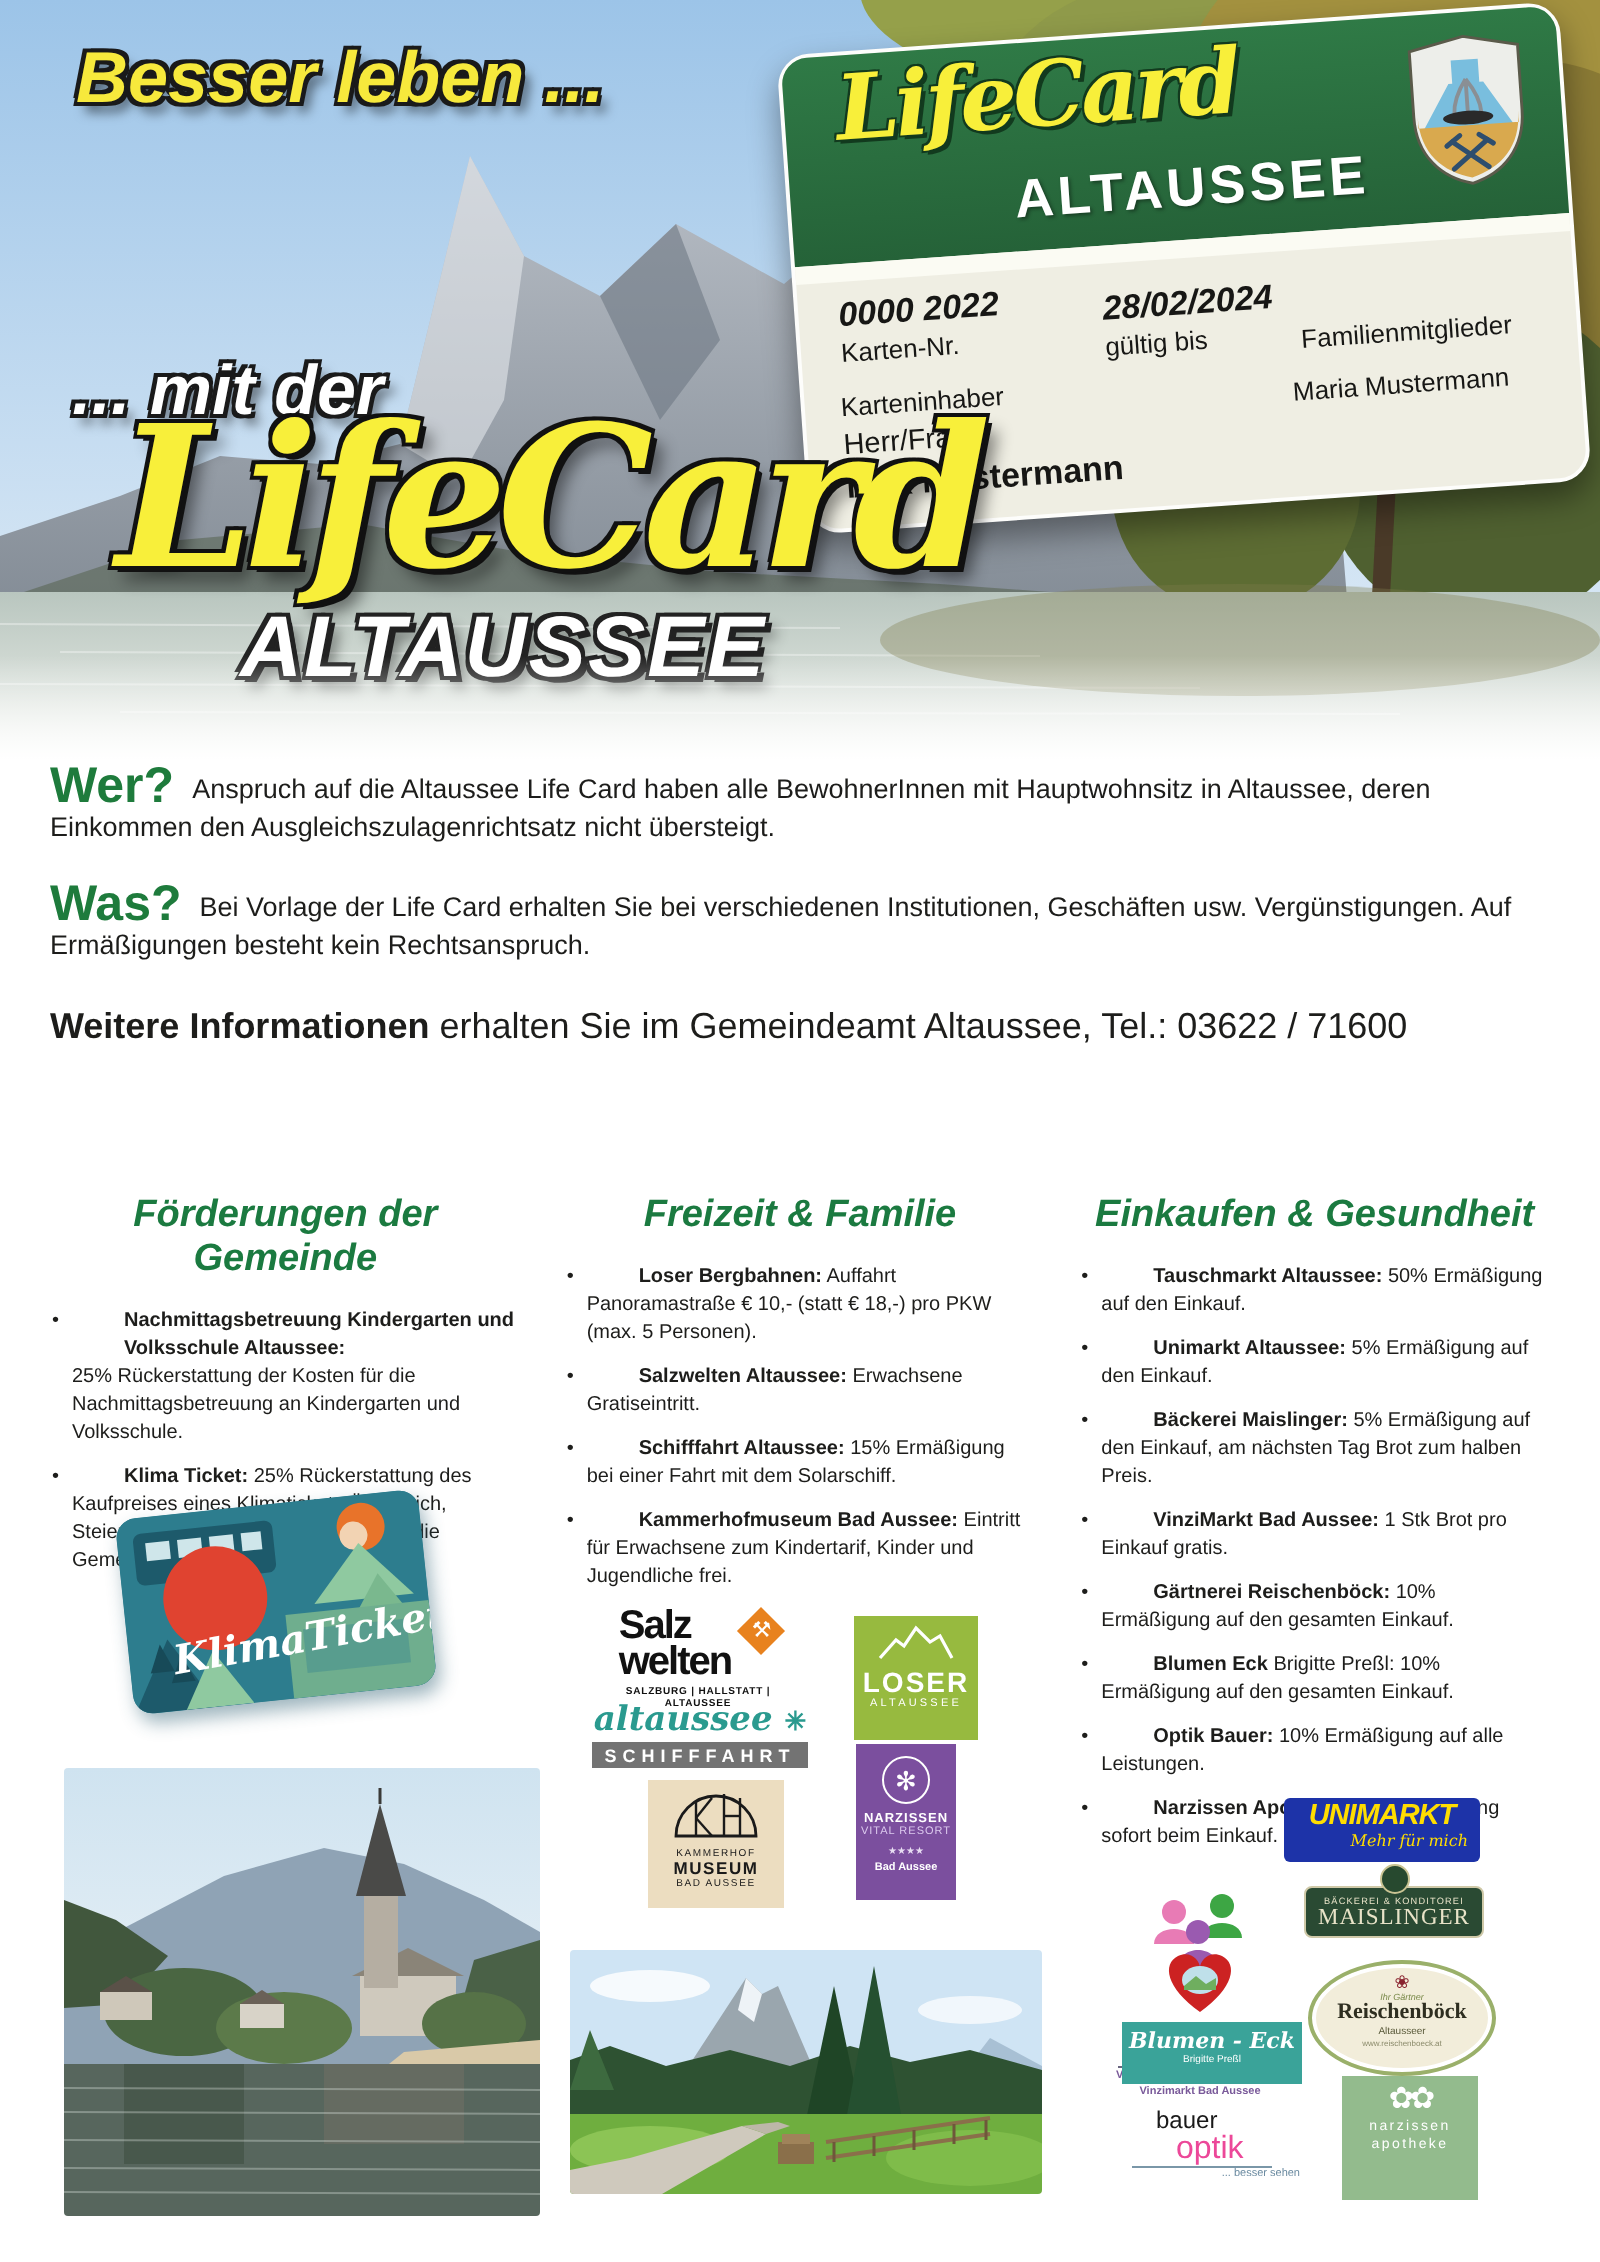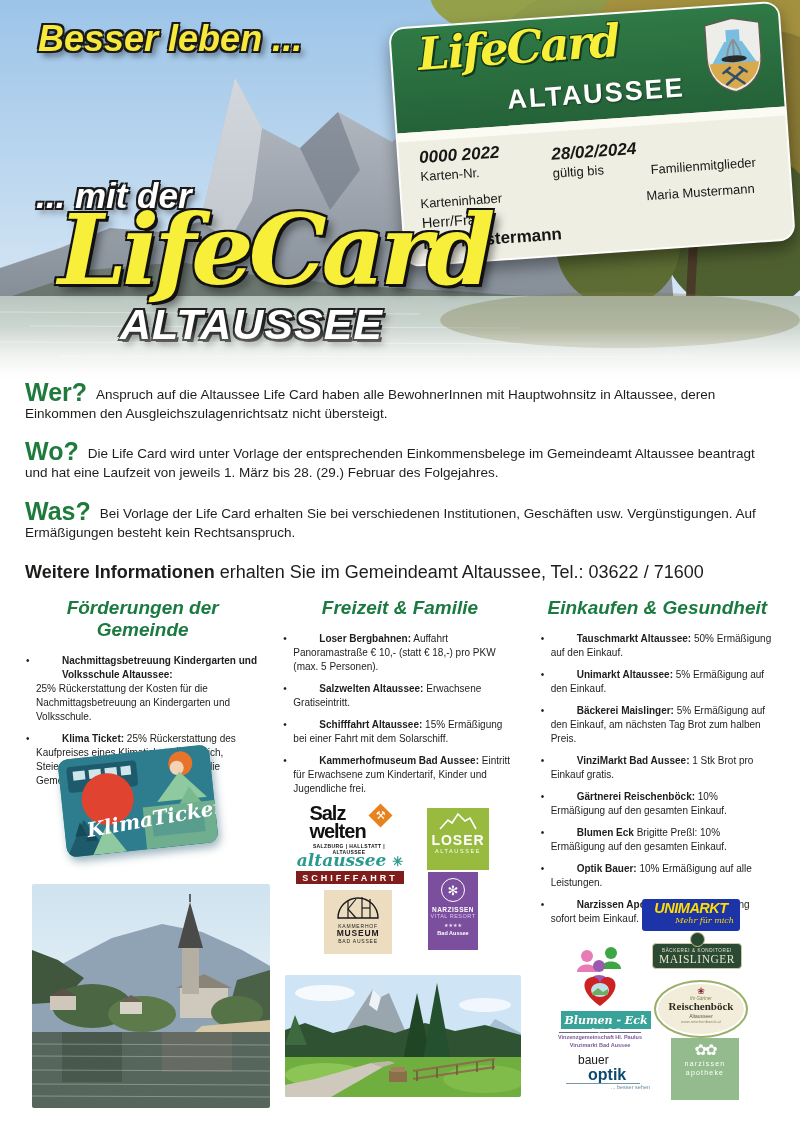--- a/index.html
+++ b/index.html
@@ -82,21 +82,21 @@
   .sw-diamond span { transform:rotate(-45deg); color:#fff; font-size:11px; line-height:1; }
   .sw-sub { font-size:5px; letter-spacing:.4px; color:#111; margin-top:2px; font-weight:700; }
 
   .lg-loser { left:427px; top:808px; width:62px; height:62px; background:#97ba3f; color:#fff; padding-top:4px; }
   .loser-title { font-size:14px; font-weight:800; letter-spacing:1px; margin-top:-2px; }
   .loser-sub { font-size:5.5px; letter-spacing:1.6px; }
 
   .lg-schifffahrt { left:296px; top:852px; width:108px; }
   .sf-script { font-family:"DejaVu Serif", serif; font-style:italic; font-weight:bold; font-size:17px; color:#2a9a8f; line-height:1; }
   .sf-star { font-style:normal; font-size:13px; }
-  .sf-bar { margin-top:2px; background:#7f1d1d; color:#fff; font-size:9px; font-weight:700; letter-spacing:3px; padding:2px 0 1px; }
+  .sf-bar { margin-top:2px; background:#737373; color:#fff; font-size:9px; font-weight:700; letter-spacing:3px; padding:2px 0 1px; }
 
   .lg-kammerhof { left:324px; top:890px; width:68px; height:64px; background:#ecddc0; padding-top:3px; color:#1a1a1a; }
   .kh-line1 { font-size:5px; letter-spacing:.8px; }
   .kh-line2 { font-size:8.5px; font-weight:800; letter-spacing:.8px; line-height:1; }
   .kh-line3 { font-size:5px; letter-spacing:.8px; }
 
   .lg-resort { left:428px; top:872px; width:50px; height:78px; background:#7b4f9e; color:#fff; padding-top:6px; }
   .rs-circle { width:24px; height:24px; margin:0 auto 4px; border:1.5px solid #fff; border-radius:50%;
     display:flex; align-items:center; justify-content:center; font-size:13px; }
   .rs-line1 { font-size:6.5px; font-weight:800; letter-spacing:.5px; }
@@ -121,27 +121,27 @@
   .ml-title { font-family:"Liberation Serif", serif; font-size:11.5px; letter-spacing:.5px; }
 
   .lg-reischenboeck { left:654px; top:980px; width:94px; height:58px; background:#f2edda;
     border:2px solid #9ab06a; border-radius:50%/50%; padding-top:5px; box-shadow:inset 0 0 0 2px #fff; }
   .rb-flower { color:#8a2430; font-size:9px; line-height:1; }
   .rb-top { font-size:4.5px; font-style:italic; color:#7a8a4a; }
   .rb-title { font-family:"Liberation Serif", serif; font-size:11px; font-weight:700; color:#2e2e20; line-height:1.05; }
   .rb-sub { font-size:5px; color:#5a5a3a; }
   .rb-url { font-size:4px; color:#8a8a6a; }
 
-  .lg-blumeneck { left:561px; top:1011px; width:90px; height:18px; background:#3aa399; color:#fff; padding-top:3px; }
+  .lg-blumeneck { left:561px; top:1011px; width:90px; height:31px; background:#3aa399; color:#fff; padding-top:3px; }
   .be-title { font-family:"DejaVu Serif", serif; font-style:italic; font-weight:bold; font-size:11px; }
   .be-sub { font-size:5px; }
 
   .lg-baueroptik { left:566px; top:1055px; width:86px; text-align:left; }
   .bo-line1 { font-size:12px; color:#1a1a1a; line-height:.9; padding-left:12px; }
-  .bo-line2 { font-size:16px; font-weight:700; color:#0c4a6e; line-height:1; padding-left:22px; border-bottom:1.5px solid #7a97a8; display:inline-block; padding-right:14px; }
+  .bo-line2 { font-size:16px; font-weight:400; color:#ec4899; line-height:1; padding-left:22px; border-bottom:1.5px solid #7a97a8; display:inline-block; padding-right:14px; }
   .bo-sub { font-size:5.5px; color:#6a8aa0; text-align:right; padding-right:2px; }
 
   .lg-apotheke { left:671px; top:1038px; width:68px; height:62px; background:#93bb8d; color:#fff; padding-top:4px; }
   .ap-flowers { font-size:15px; line-height:1.1; letter-spacing:-2px; }
   .ap-line { font-size:7px; letter-spacing:1.2px; line-height:1.35; }
 
   
   .photo { position:absolute; border-radius:2px; overflow:hidden; }
   .photo-lake { left:32px; top:884px; width:238px; height:224px; }
   .photo-path { left:285px; top:975px; width:236px; height:122px; box-shadow:inset 0 0 10px 4px rgba(255,255,255,.55); }
@@ -225,21 +225,20 @@
     </div>
 
     <div class="tag-top">Besser leben ...</div>
     <div class="tag-mid">... mit der</div>
     <div class="brand-script">LifeCard</div>
     <div class="brand-sub">ALTAUSSEE</div>
   </div>
 
   <div class="content">
     <p class="qa"><span class="q">Wer?</span><span>Anspruch auf die Altaussee Life Card haben alle BewohnerInnen mit Hauptwohnsitz in Altaussee, deren Einkommen den Ausgleichszulagenrichtsatz nicht übersteigt.</span></p>
-    <p class="qa"><span class="q">Wo?</span><span>Die Life Card wird unter Vorlage der entsprechenden Einkommensbelege im Gemeindeamt Altaussee beantragt und hat eine Laufzeit von jeweils 1. März bis 28. (29.) Februar des Folgejahres.</span></p>
     <p class="qa"><span class="q">Was?</span><span>Bei Vorlage der Life Card erhalten Sie bei verschiedenen Institutionen, Geschäften usw. Vergünstigungen. Auf Ermäßigungen besteht kein Rechtsanspruch.</span></p>
     <p class="info"><b>Weitere Informationen</b> <span>erhalten Sie im Gemeindeamt Altaussee, Tel.: 03622 / 71600</span></p>
   </div>
 
   <div class="cols">
     <div class="col">
       <h3>Förderungen der Gemeinde</h3>
       <ul>
         <li class="stacked"><b>Nachmittagsbetreuung Kindergarten und Volksschule Altaussee:</b><span>25% Rückerstattung der Kosten für die Nachmittagsbetreuung an Kindergarten und Volksschule.</span></li>
         <li><b>Klima Ticket:</b> <span>25% Rückerstattung des Kaufpreises eines Klimatickets Österreich, Steiermark oder Oberösterreich durch die Gemeinde Altaussee.</span></li>

